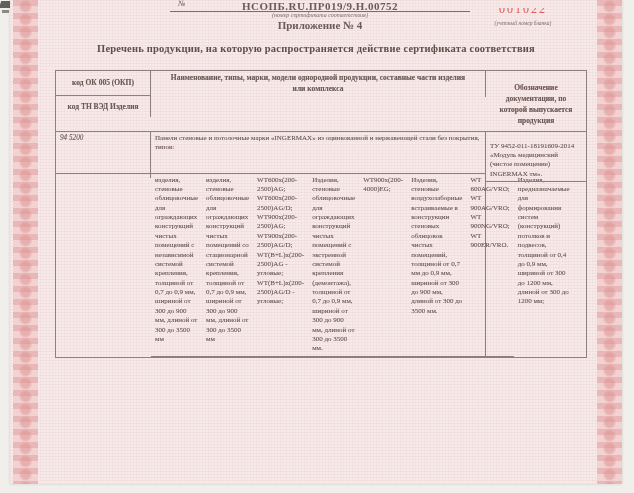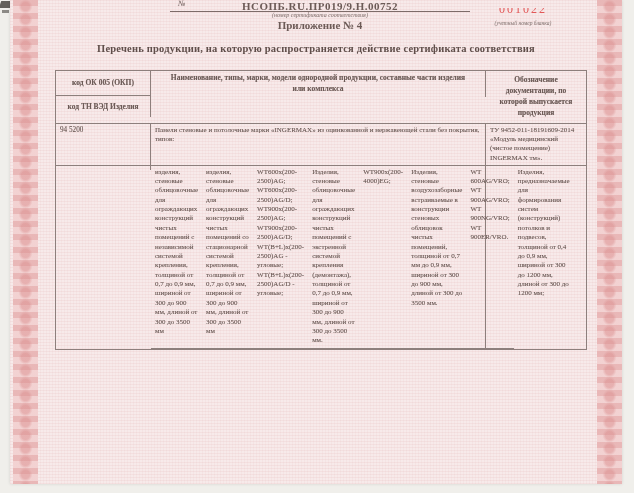--- a/index.html
+++ b/index.html
@@ -60,31 +60,31 @@
   }
 
   .tbl{
     position:absolute;left:45px;top:70px;width:530px;
     border:1px solid #8d7f7c;color:#6c5b57;
     text-shadow:0 0 .5px rgba(108,91,87,.45);
   }
   .row{display:flex;align-items:flex-start;}
   .c1{width:95px;flex:0 0 95px;border-right:1px solid #8d7f7c;box-sizing:border-box;}
   .c2{flex:1 1 auto;border-right:1px solid #8d7f7c;box-sizing:border-box;min-width:0;}
-  .c3{width:100px;flex:0 0 100px;box-sizing:border-box;}
+  .c3{width:100px;flex:0 0 100px;box-sizing:border-box;margin-top:8px;}
   .thead{border-bottom:1px solid #8d7f7c;}
   .th{font-weight:bold;font-size:7.5px;text-align:center;line-height:1.45;}
   .th-top{border-bottom:1px solid #8d7f7c;padding:7px 3px 6px;}
   .th-bot{padding:6px 3px 4px;}
   .c2.th{display:flex;flex-direction:column;justify-content:center;padding:2px 14px;}
   .c3.th{padding:4px 6px;display:flex;flex-direction:column;justify-content:center;}
   .col{display:flex;flex-direction:column;}
   .cell{font-size:7px;line-height:1.34;padding:2px 4px;box-sizing:border-box;}
   .cell.first{min-height:42px;border-bottom:1px solid #8d7f7c;}
-  .c1 .cell.first{font-size:7.2px;}
+  .c1 .cell.first{font-size:7.2px;font-style:italic;}
   .cell.rest{flex:1 1 auto;}
   .subwrap{display:flex;flex:1 1 auto;}
   .sub{border-bottom:1px solid #8d7f7c;}
   .sub:last-child{border-bottom:none;}
   .sub:nth-of-type(1){min-height:27px;}
   .sub:nth-of-type(2){min-height:55px;}
   .sub:nth-of-type(3){min-height:31px;}
   .sub:nth-of-type(4){min-height:32px;}
   .sub:nth-of-type(5){min-height:36px;}
   .sub:nth-of-type(6){min-height:11px;}

